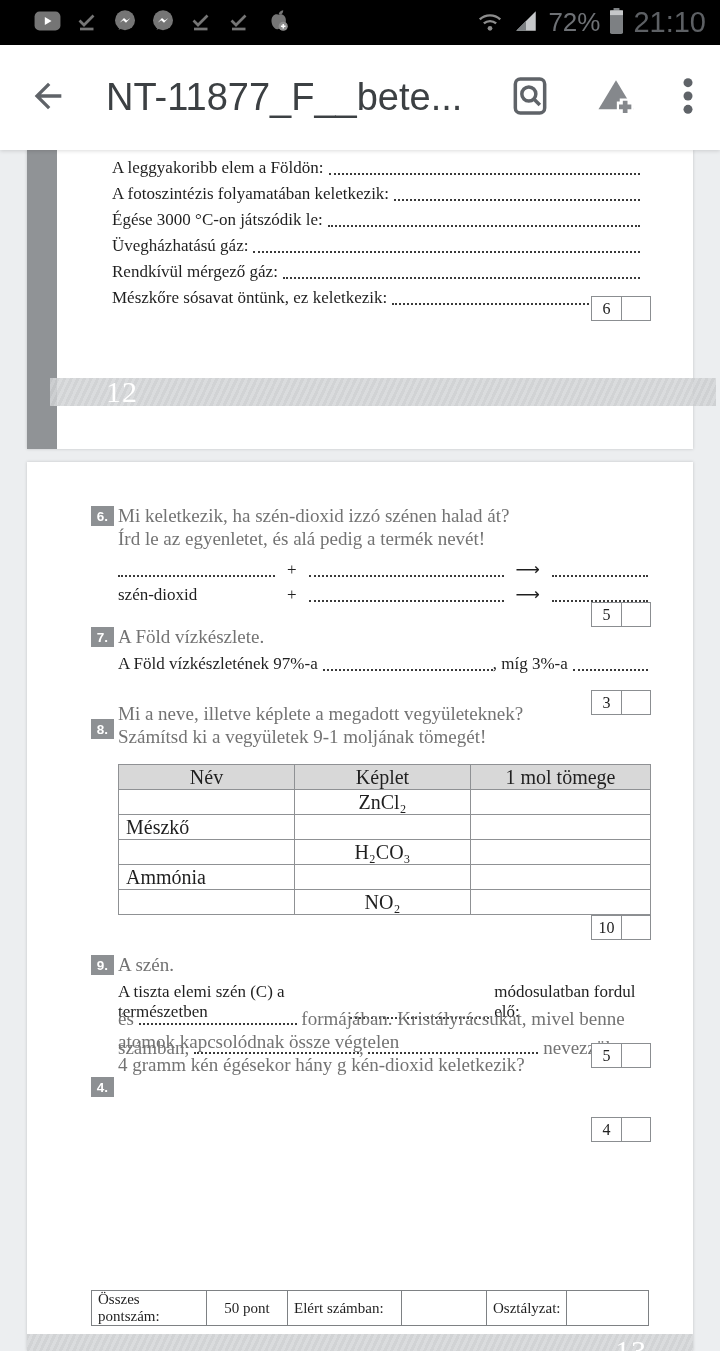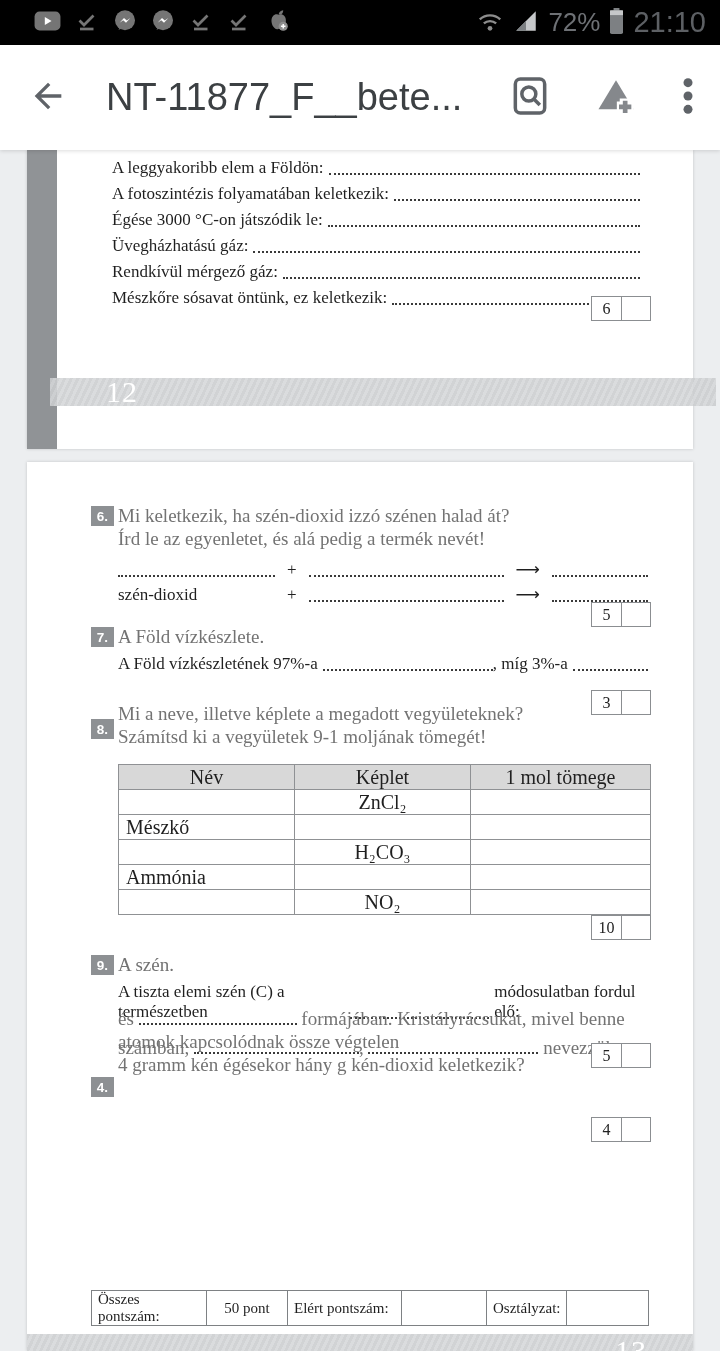--- a/index.html
+++ b/index.html
@@ -321,21 +321,21 @@
           <col style="width:81px">
           <col style="width:114px">
           <col style="width:85px">
           <col style="width:80px">
           <col style="width:82px">
         </colgroup>
       <tbody>
           <tr>
         <td>Összes pontszám:</td>
         <td class="c">50 pont</td>
-        <td>Elért pontszám:</td>
+        <td>Elért számban:</td>
         <td></td>
         <td>Osztályzat:</td>
         <td></td>
       </tr>
     </tbody>
       </table>
 
     <div class="band band2">
       <span class="band-num">13</span>
     </div>

